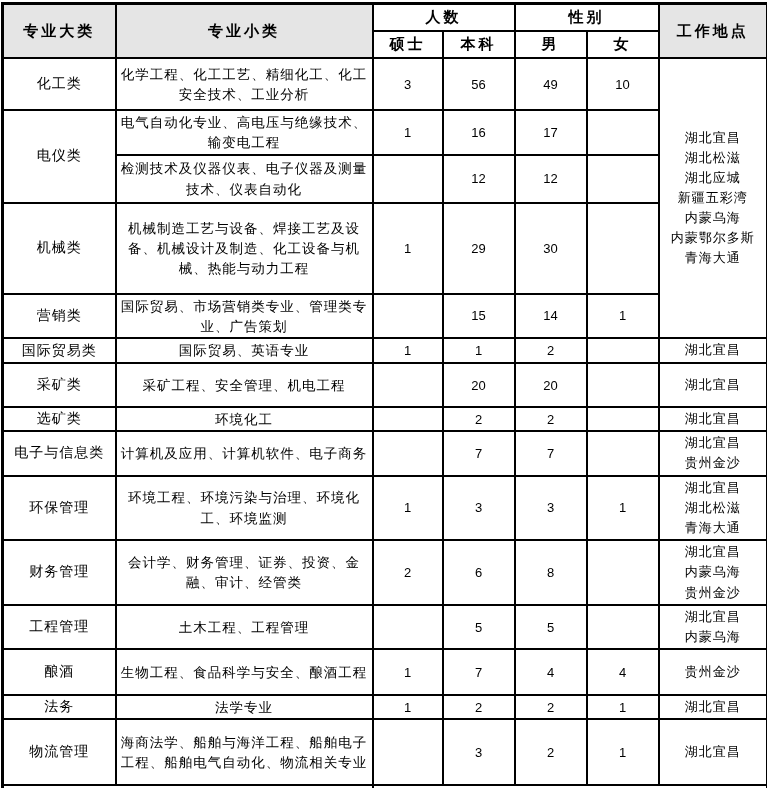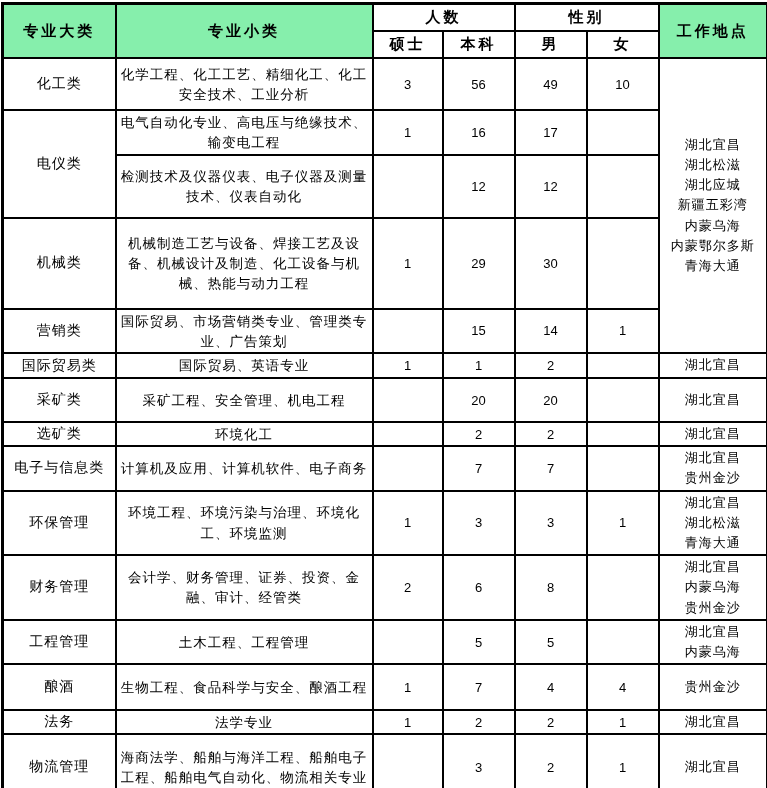--- a/index.html
+++ b/index.html
@@ -23,21 +23,21 @@
     text-align: center;
     vertical-align: middle;
     overflow: hidden;
   }
   .recruit th {
     font-size: 15px;
     font-weight: bold;
     letter-spacing: 3px;
     padding: 3px 1px;
   }
-  .gray { background: #86efac; }
+  .gray { background: #e5e5e5; }
   
   .thin-b { border-bottom-width: 1px; }
   .thin-t { border-top-width: 1px; }
   .cat  { font-size: 14px; letter-spacing: 1px; }
   .sub  { font-size: 13.5px; line-height: 1.5; letter-spacing: 1px; }
   .num  { font-family: "Liberation Sans", sans-serif; font-size: 13px; }
   .loc  { font-size: 13px; line-height: 1.55; white-space: pre-line; letter-spacing: 1px; }
   .footer-label { font-size: 13px; letter-spacing: 1px; }
   .footer-total { font-family: "Liberation Sans", sans-serif; font-size: 16px; }
 </style>
@@ -87,21 +87,21 @@
 青海大通</td>
         </tr>
         <tr style="height: 44px;">
           <td class="cat" rowspan="2">电仪类</td>
           <td class="sub">电气自动化专业、高电压与绝缘技术、输变电工程</td>
           <td class="num">1</td>
           <td class="num">16</td>
           <td class="num">17</td>
           <td class="num"></td>
         </tr>
-        <tr style="height: 63px;">
+        <tr style="height: 48px;">
           <td class="sub">检测技术及仪器仪表、电子仪器及测量技术、仪表自动化</td>
           <td class="num"></td>
           <td class="num">12</td>
           <td class="num">12</td>
           <td class="num"></td>
         </tr>
         <tr style="height: 91px;">
           <td class="cat">机械类</td>
           <td class="sub">机械制造工艺与设备、焊接工艺及设备、机械设计及制造、化工设备与机械、热能与动力工程</td>
           <td class="num">1</td>

